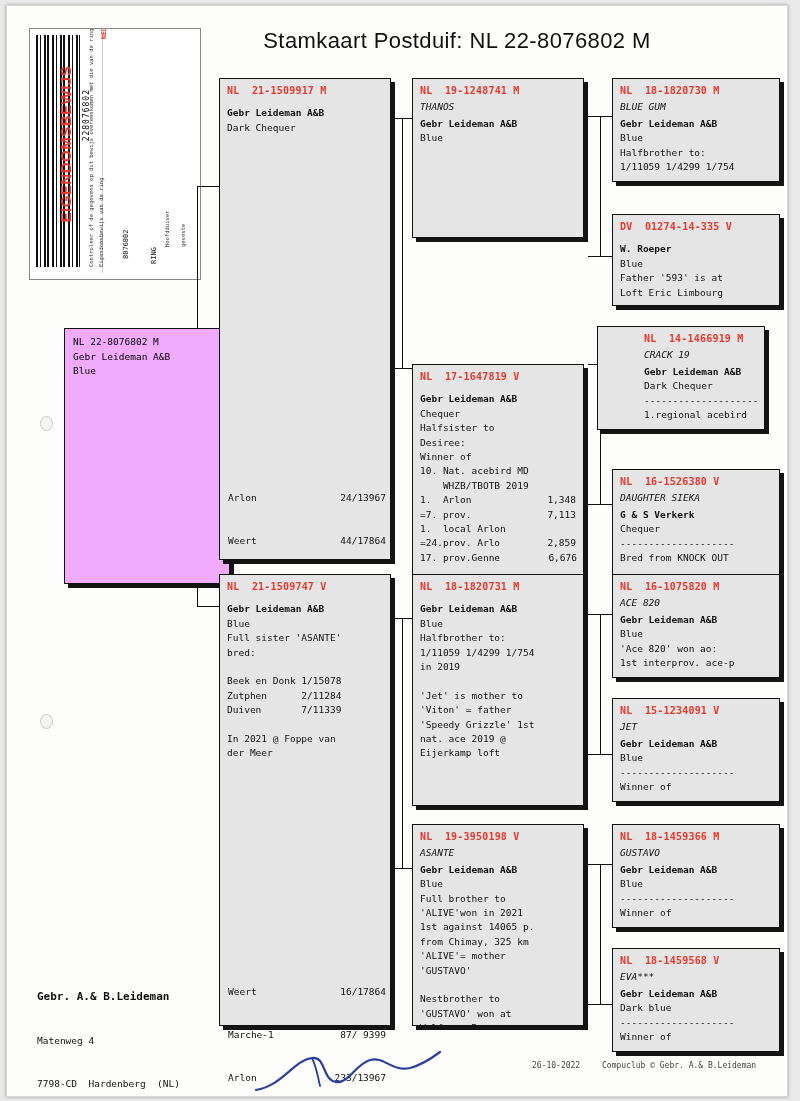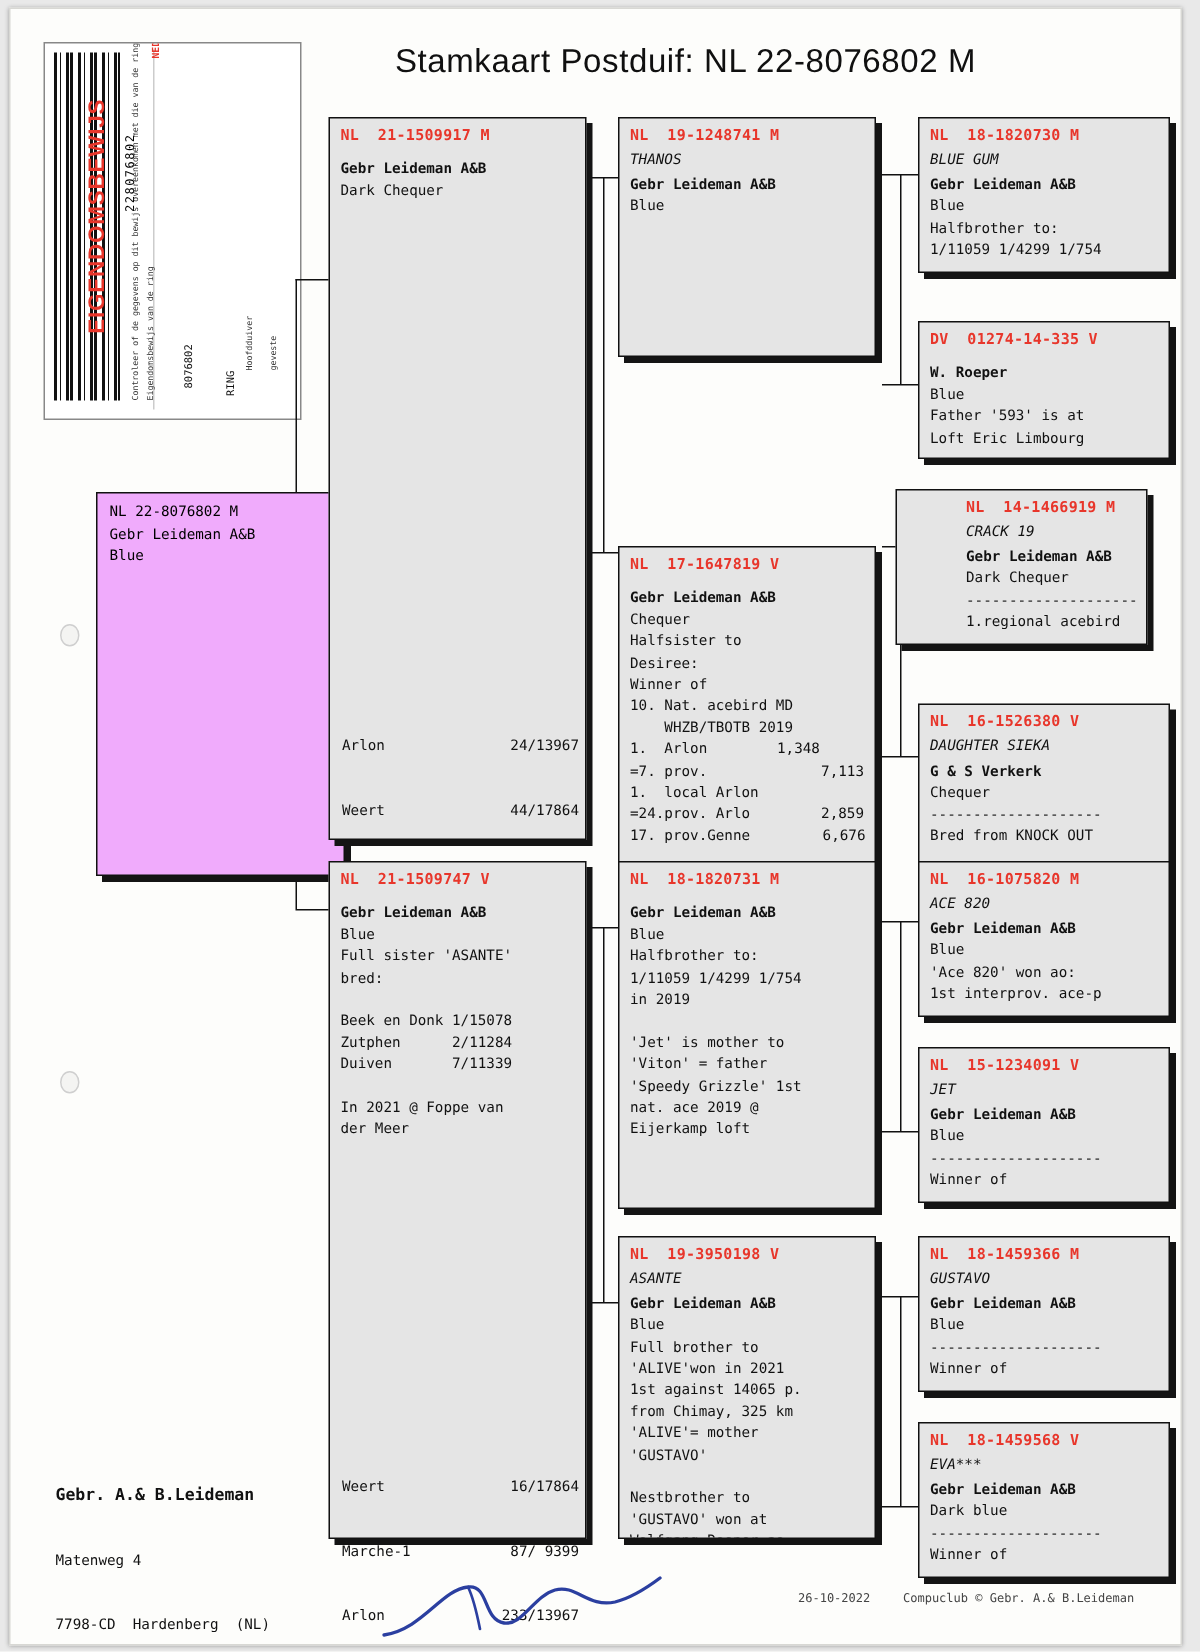--- a/index.html
+++ b/index.html
@@ -289,21 +289,21 @@
     <div class="sp"></div>
     <div class="owner">Gebr Leideman A&amp;B</div>
     <div class="ln">Chequer</div>
     <div class="ln">Halfsister to</div>
     <div class="ln">Desiree:</div>
     <div class="ln">Winner of</div>
     <div class="ln">10. Nat. acebird MD</div>
     <div class="ln">    WHZB/TBOTB 2019</div>
     <div class="row" style="display:flex;">
         <span style="width:98px;white-space:pre;">1.  Arlon</span>
-        <span style="width:58px;">1,348</span>
+        <span style="width:58px;text-align:right;">1,348</span>
       </div>
     <div class="row" style="display:flex;">
         <span style="width:98px;white-space:pre;">=7. prov.</span>
         <span style="width:58px;text-align:right;">7,113</span>
       </div>
     <div class="row" style="display:flex;">
         <span style="width:98px;white-space:pre;">1.  local Arlon</span>
         <span style="width:58px;text-align:right;"></span>
       </div>
     <div class="row" style="display:flex;">

